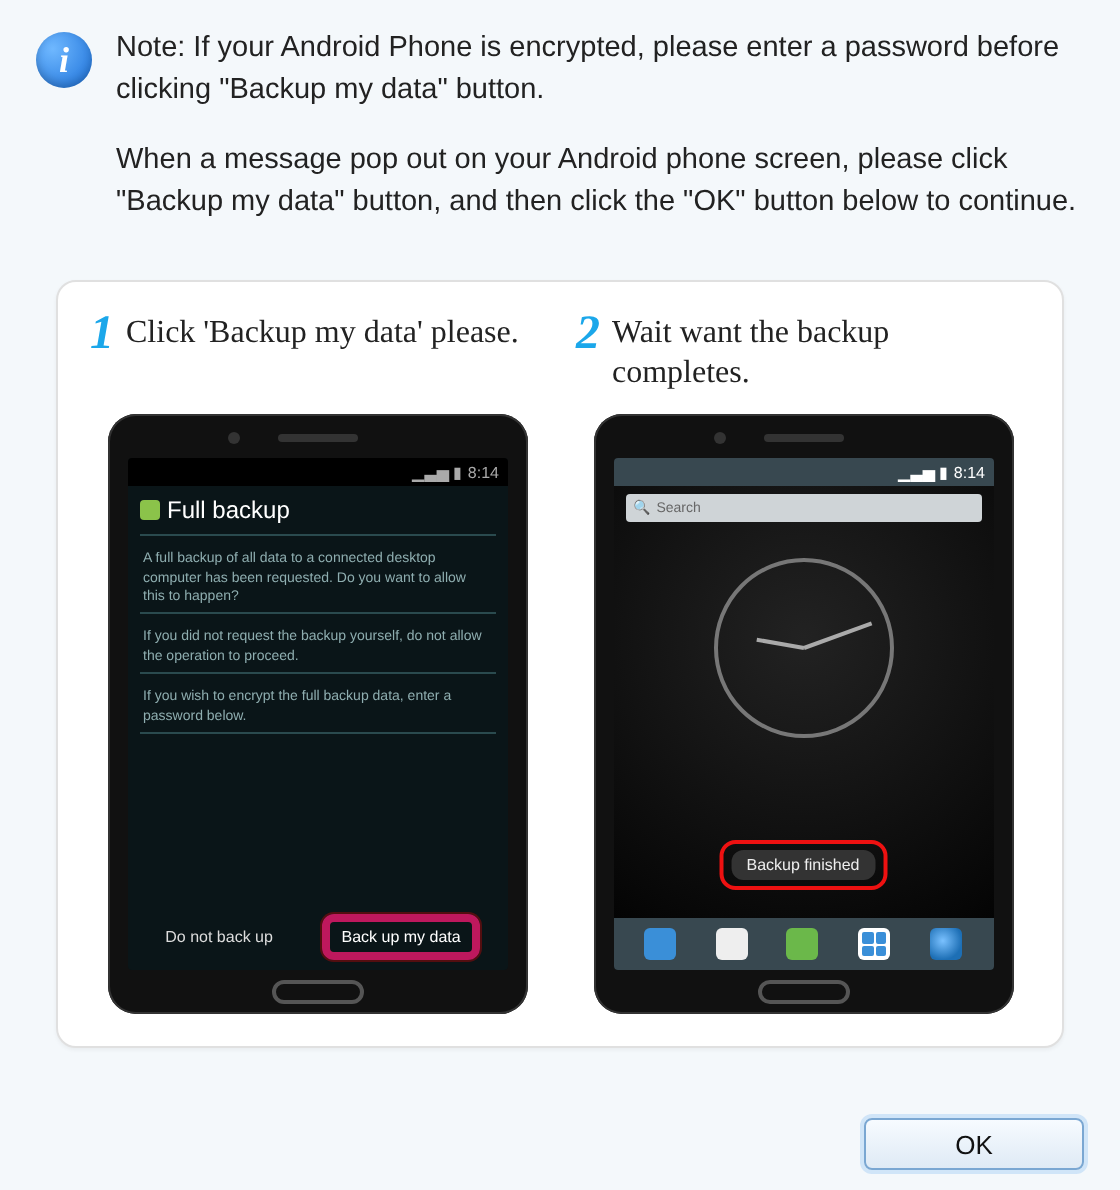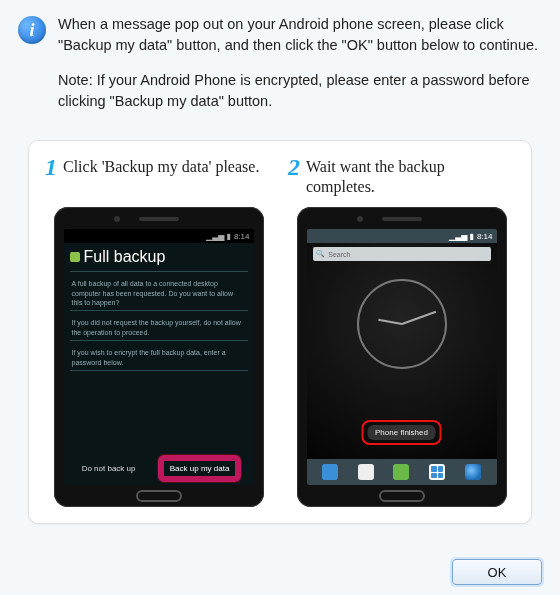--- a/index.html
+++ b/index.html
@@ -46,33 +46,33 @@
     .screen { width:100%; height:100%; border-radius:2px; overflow:hidden; position:relative; }
     .statusbar {
       height:14px; display:flex; justify-content:flex-end; align-items:center; gap:3px;
       font-size:8px; padding:0 4px; background:#000;
       color:#aaa;
     }
     .statusbar .sigs { display:flex; gap:2px; align-items:center;}
     .sig-icon { font-size:8px; }
     
     .screen-dark { background:#0a1518; color:#cfe9e9; font-size:8px; }
-    .fb-head { display:flex; align-items:center; gap:4px; padding:5px 6px; font-size:16px; color:#fff;}
+    .fb-head { display:flex; align-items:center; gap:4px; padding:5px 6px; font-size:12px; color:#fff;}
     .fb-head .android-icon {
       width:10px; height:10px; background:#8bc34a; border-radius:2px; position:relative;
     }
     .fb-hr { height:1px; background:#2a4a4e; margin: 0 6px 4px 6px;}
     .fb-para { padding:3px 8px; color:#8faeb0; font-size:7px; line-height:1.35;}
     .fb-bottom {
       position:absolute; bottom:0; left:0; right:0; height:30px; display:flex; justify-content:space-around;
       align-items:center; padding:0 4px 4px 4px;
     }
     .fb-btn-ghost { color:#ddd; font-size:8px; padding:4px 6px;}
     .fb-btn-highlight {
-      border:6px solid #be185d; border-radius:6px; padding:3px 6px; color:#fff; font-size:8px;
+      border:4px solid #be185d; border-radius:6px; padding:3px 6px; color:#fff; font-size:8px;
       box-shadow:0 0 0 1px rgba(255,0,0,0.3);
       text-align:right;
     }
     
     .screen-home {
       background: radial-gradient(circle at 50% 35%, #222 0%, #000 100%); position:relative;
       color:#fff; font-size:8px;
     }
     .statusbar.light { background:#384850; color:#fff;}
     .searchbar {
@@ -99,36 +99,36 @@
     .dock-icon { width:16px; height:16px; border-radius:3px; }
     .di-blue { background:#3a8fd8; }
     .di-white { background:#eee; }
     .di-green { background:#6bb84a; }
     .di-grid { background:#fff; display:grid; grid-template-columns:1fr 1fr; grid-template-rows:1fr 1fr; gap:1px; padding:2px;}
     .di-grid span{ background:#3a8fd8; border-radius:1px;}
     .di-earth { background: radial-gradient(circle at 40% 40%, #7ac1ff 0%, #1d6fb5 70%);}
     
     .footer { position: fixed; bottom: 10px; right: 18px; }
     .ok-button {
-      width: 90px; height: 26px; background: linear-gradient(#f7fbff, #dfeaf5);
+      width: 110px; height: 26px; background: linear-gradient(#f7fbff, #dfeaf5);
       border: 1px solid #7aa7d2; border-radius: 4px; font-size: 13px; color:#111;
       cursor: pointer; box-shadow: 0 0 0 2px rgba(100,170,240,0.25);
     }
   </style>
 </head>
 <body>
 
 <div class="dialog">
   <div class="header">
     <div class="info-icon-wrap">
       <div class="info-icon">i</div>
     </div>
     <div class="body-text">
+      <p>Note: If your Android Phone is encrypted, please enter a password before clicking "Backup my data" button.</p>
       <p>When a message pop out on your Android phone screen, please click "Backup my data" button, and then click the "OK" button below to continue.</p>
-      <p>Note: If your Android Phone is encrypted, please enter a password before clicking "Backup my data" button.</p>
     </div>
   </div>
 
   <div class="steps-card">
 
     <div class="step">
       <div class="step-head">
         <div class="step-num">1</div>
         <div class="step-title">Click 'Backup my data' please.</div>
       </div>
@@ -181,21 +181,21 @@
           </div>
           <div class="searchbar">
             <span>🔍</span>
             <span>Search</span>
           </div>
           <div class="clock-face">
             <div class="clock-hand1"></div>
             <div class="clock-hand2"></div>
           </div>
           <div class="toast-highlight">
-            <div class="toast">Phone finished</div>
+            <div class="toast">Backup finished</div>
           </div>
           <div class="home-dock">
             <div class="dock-icon di-blue"></div>
             <div class="dock-icon di-white"></div>
             <div class="dock-icon di-green"></div>
             <div class="dock-icon di-grid">
                 <span></span>
                 <span></span>
                 <span></span>
                 <span></span>

